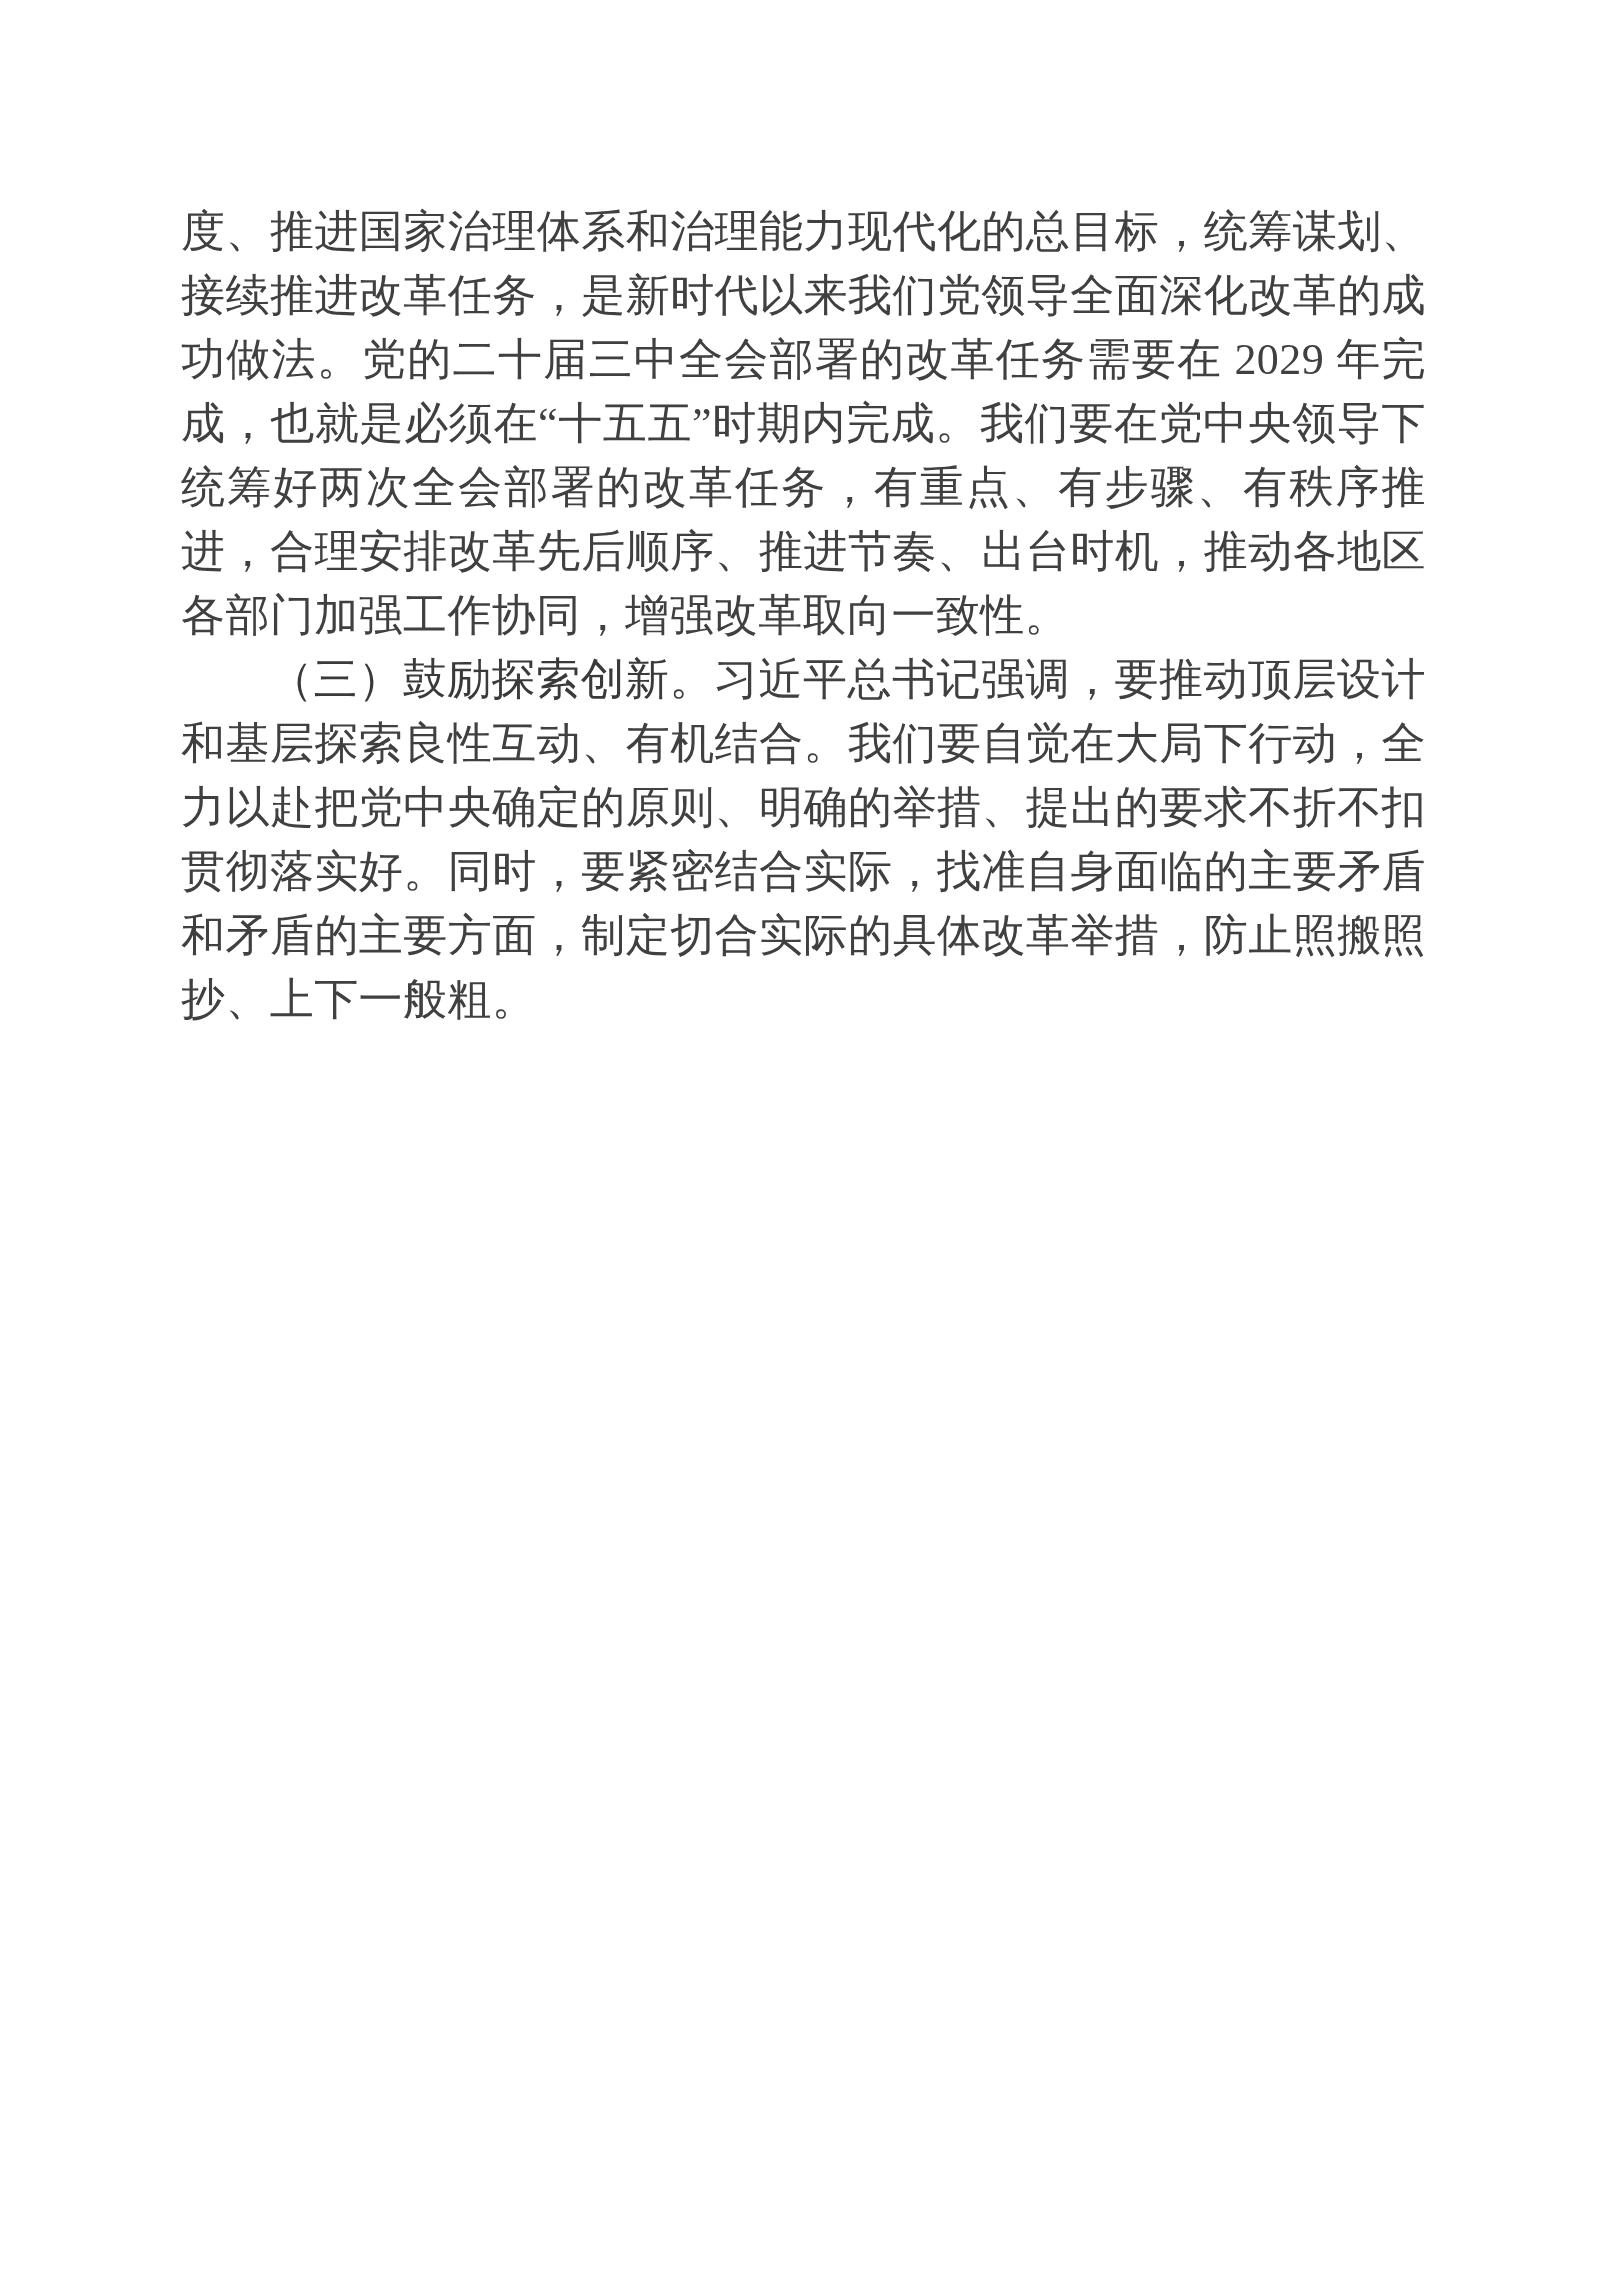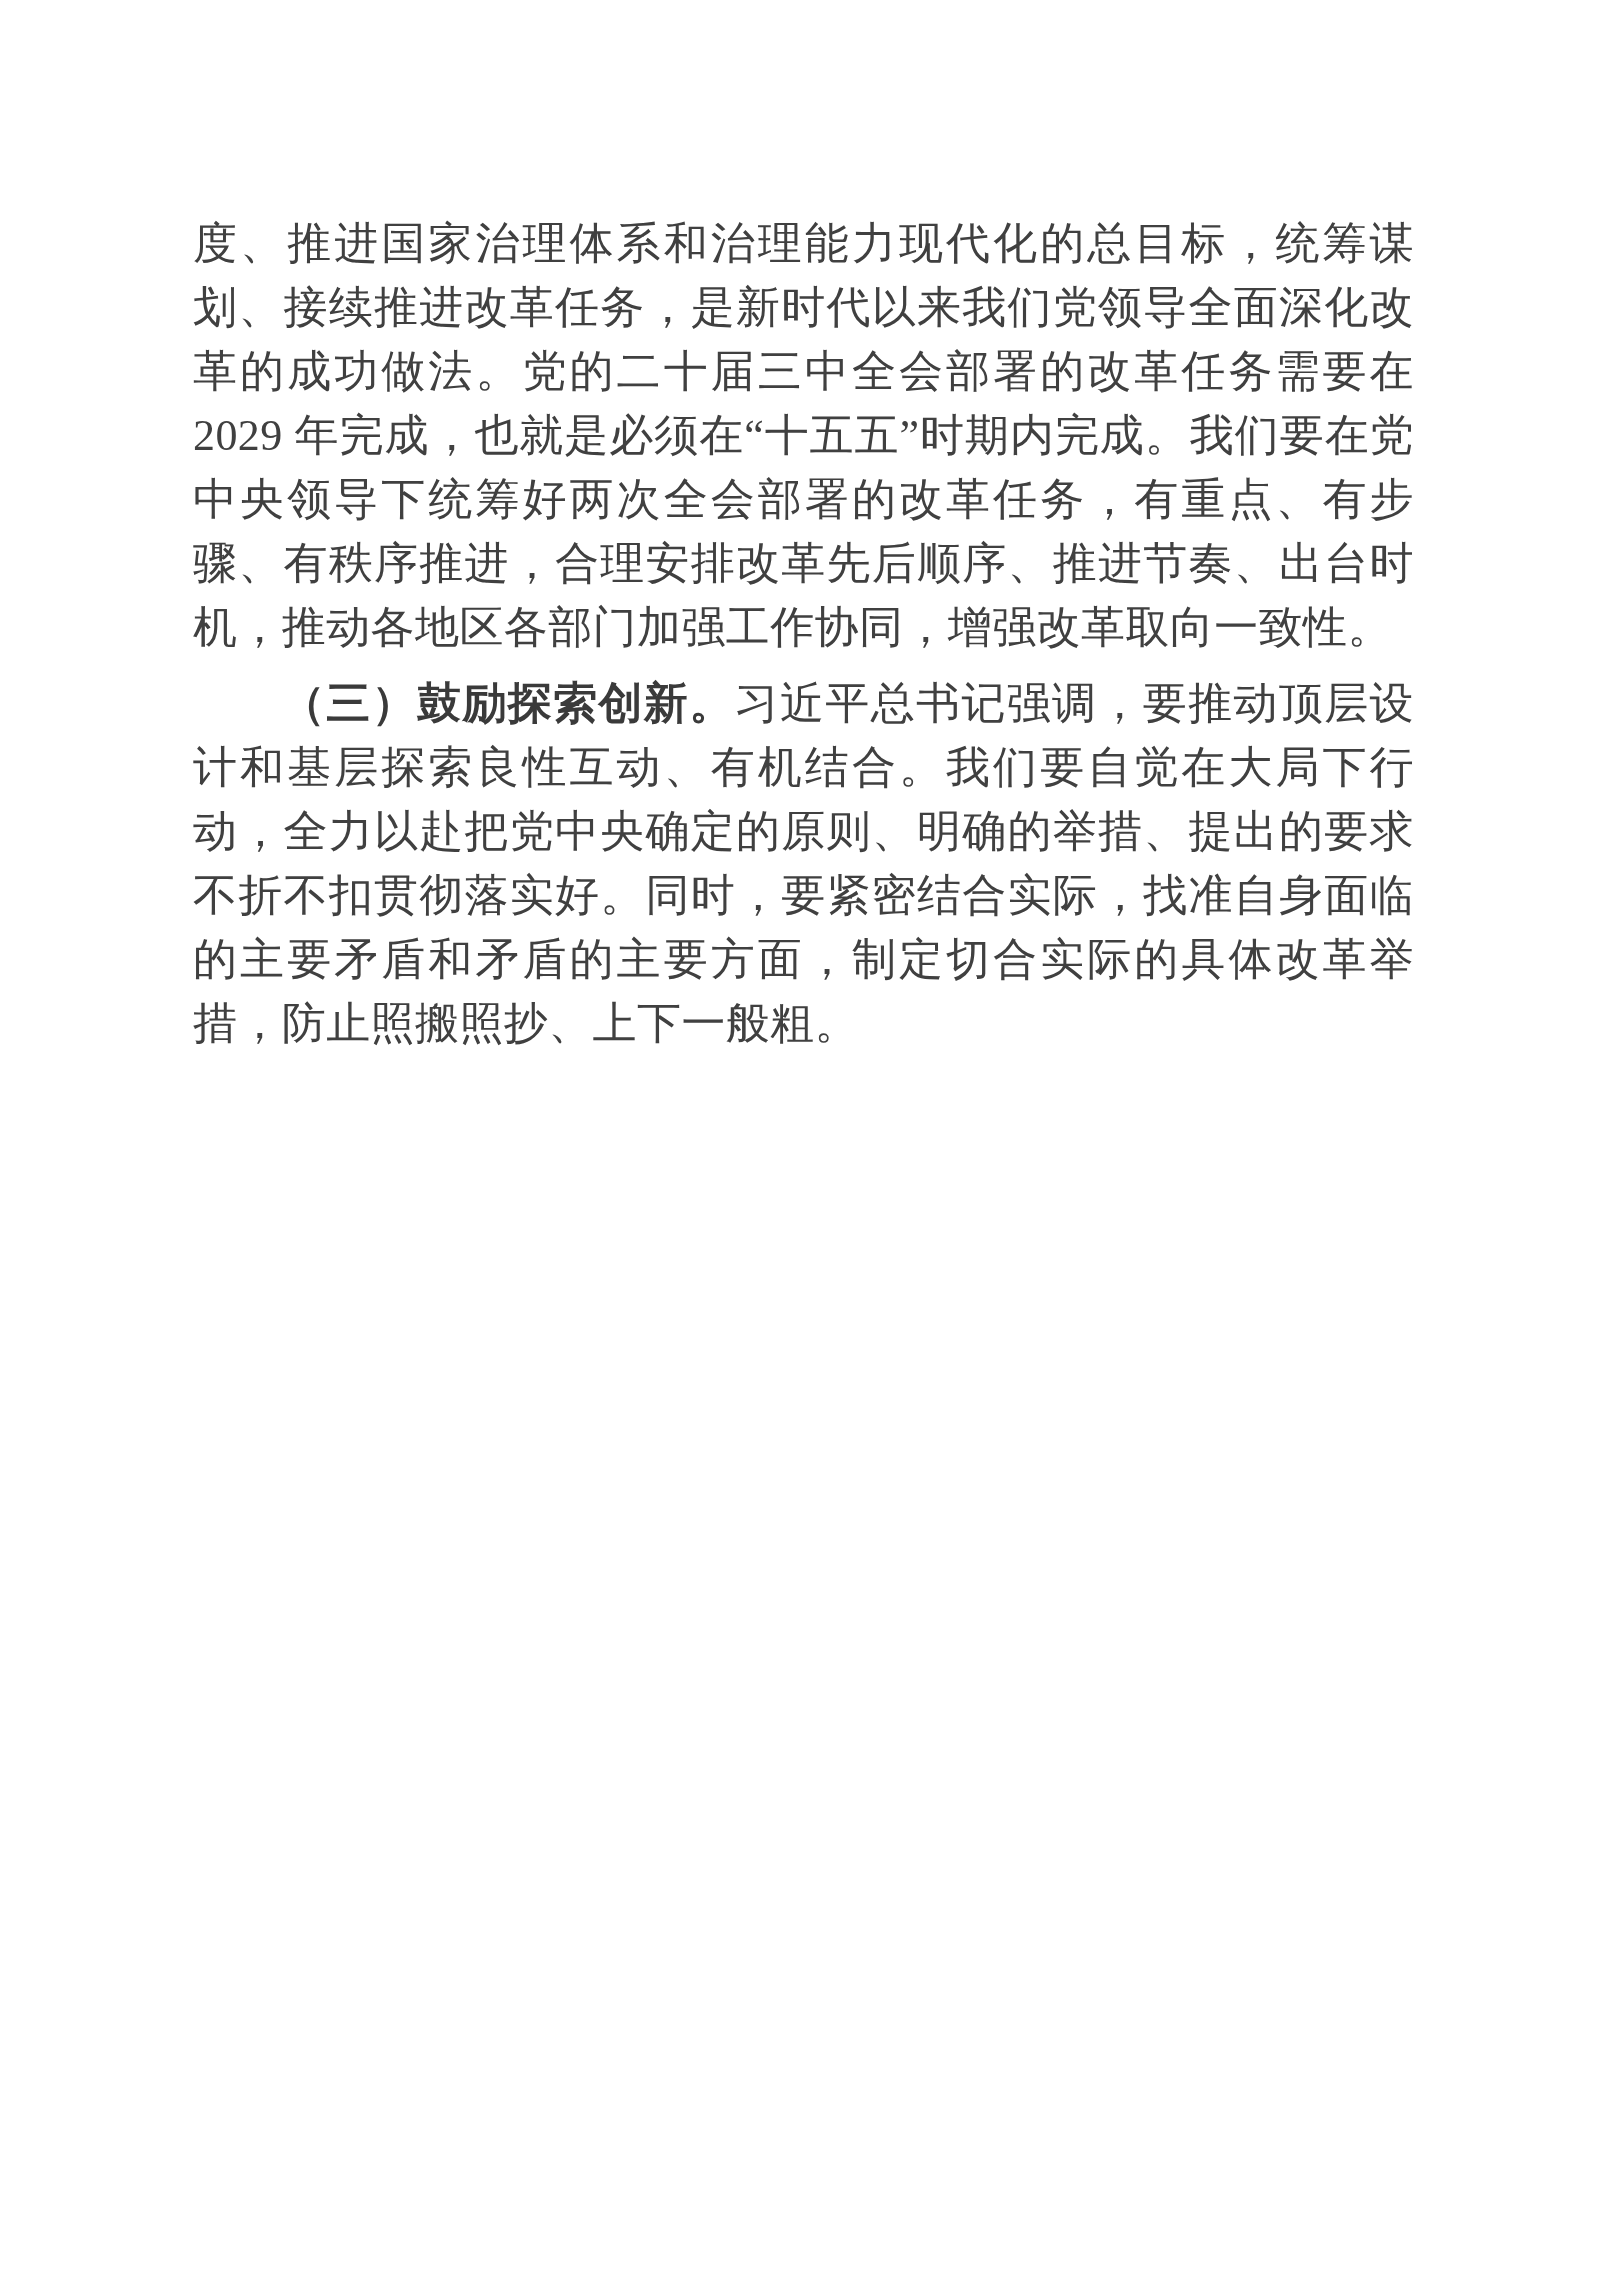--- a/index.html
+++ b/index.html
@@ -28,28 +28,28 @@
     width: 1245px;
     font-family: "Liberation Serif", "DejaVu Serif", serif;
     font-size: 44px;
     line-height: 64px;
     color: #404040;
     text-align: justify;
     text-justify: inter-ideograph;
     letter-spacing: 0.4px;
   }
   .doc-body p {
-    margin: 12px;
+    margin: 0;
     padding: 0;
   }
   .doc-body p.indent {
     text-indent: 2em;
   }
   .lead {
-    font-weight: bold;
+    font-weight: normal;
     color: #3a3a3a;
   }
 </style>
 </head>
 <body>
 
 <div class="page">
   <div class="doc-body">
 
     <p><span class="body-text">度、推进国家治理体系和治理能力现代化的总目标，统筹谋划、接续推进改革任务，是新时代以来我们党领导全面深化改革的成功做法。党的二十届三中全会部署的改革任务需要在 2029 年完成，也就是必须在“十五五”时期内完成。我们要在党中央领导下统筹好两次全会部署的改革任务，有重点、有步骤、有秩序推进，合理安排改革先后顺序、推进节奏、出台时机，推动各地区各部门加强工作协同，增强改革取向一致性。</span></p>

